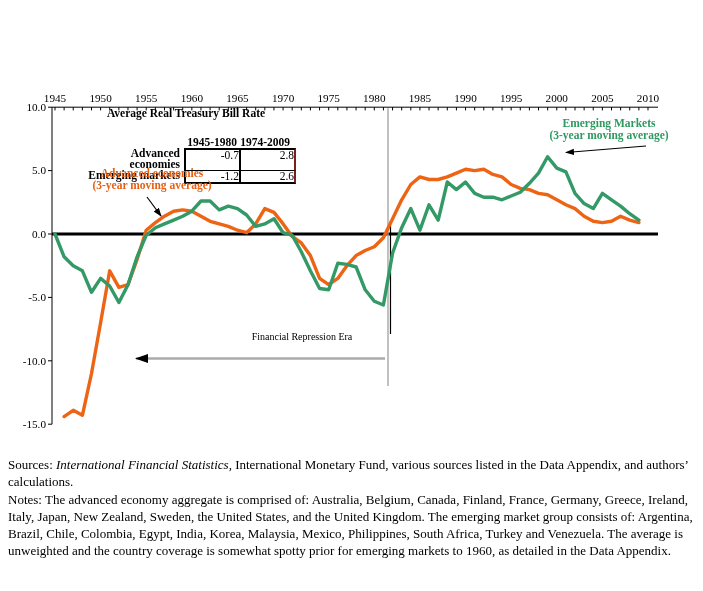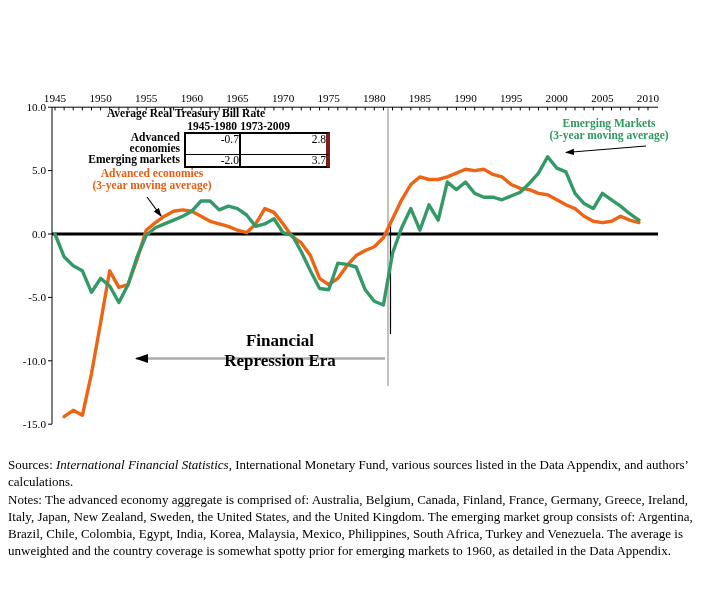--- a/index.html
+++ b/index.html
@@ -4,35 +4,35 @@
 <style>
   html,body{margin:0;padding:0;background:#ffffff;}
   #page{position:relative;width:703px;height:591px;background:#fff;
         font-family:"Liberation Serif", serif;color:#000;overflow:hidden;}
   #figure-title{position:absolute;left:8px;top:7px;width:680px;
         font-size:16.5px;line-height:20.5px;font-weight:400;}
   #chart-area{position:absolute;left:0;top:0;width:574px;height:450px;}
   #chart-svg{position:absolute;left:0;top:0;}
   
   .mini-table{position:absolute;left:78px;top:108px;font-size:11.5px;line-height:11.5px;}
-  .mt-title{font-weight:700;text-align:center;width:216px;margin-bottom:1px;}
+  .mt-title{font-weight:700;text-align:center;width:216px;margin-bottom:17px;}
   .mt-row{display:flex;align-items:stretch;}
   .mt-label{width:102px;text-align:right;padding-right:4px;font-weight:700;line-height:11px;}
   .mt-cell{width:53px;text-align:right;font-weight:400;line-height:11px;}
   .mt-h{font-weight:700;}
   .box-r1 .mt-cell{border-top:2px solid #000;}
   .box-r2 .mt-cell{border-bottom:2px solid #000;border-top:1px solid #000;}
   .box-r1 .c1,.box-r2 .c1{border-left:2px solid #000;border-right:2px solid #000;}
-  .box-r1 .c2,.box-r2 .c2{border-right:4px solid #7f1d1d;padding-left:32px;}
+  .box-r1 .c2,.box-r2 .c2{border-right:2px solid #7f1d1d;}
   
   .callout{position:absolute;font-weight:700;font-size:11.5px;line-height:11.5px;text-align:center;}
   #advanced-label{left:90px;top:168px;width:124px;color:#E85E12;}
   #emerging-label{left:539px;top:118px;width:140px;color:#2E9960;}
-  #fre-label{position:absolute;left:210px;top:331px;width:140px;text-align:center;
-        font-weight:700;font-size:17px;color:#000;}
+  #fre-label{position:absolute;left:232px;top:331px;width:140px;text-align:center;
+        font-weight:400;font-size:10px;color:#000;}
   
   #footer{position:absolute;left:8px;top:456px;width:692px;font-size:13px;line-height:17.3px;}
   #footer p{margin:0;}
 </style>
 </head>
 <body>
 
 <div id="page">
 
 
@@ -150,31 +150,31 @@
           <line x1="147" y1="197" x2="161" y2="216" stroke="#000000" stroke-width="1.2" marker-end="url(#ah-s)"></line>
           <line x1="646" y1="146" x2="566" y2="152.5" stroke="#000000" stroke-width="1.2" marker-end="url(#ah-s)"></line>
         </g>
     </svg>
 
     <div class="mini-table">
       <div class="mt-title">Average Real Treasury Bill Rate</div>
       <div class="mt-row">
         <span class="mt-label"></span>
         <span class="mt-cell mt-h">1945-1980</span>
-        <span class="mt-cell mt-h">1973-2009</span>
+        <span class="mt-cell mt-h">1974-2009</span>
       </div>
       <div class="mt-row box-r1">
         <span class="mt-label">Advanced economies</span>
         <span class="mt-cell c1">-0.7</span>
         <span class="mt-cell c2">2.8</span>
       </div>
       <div class="mt-row box-r2">
         <span class="mt-label">Emerging markets</span>
-        <span class="mt-cell c1">-2.0</span>
-        <span class="mt-cell c2">3.7</span>
+        <span class="mt-cell c1">-1.2</span>
+        <span class="mt-cell c2">2.6</span>
       </div>
     </div>
 
     <div class="callout" id="advanced-label">
       <span>Advanced economies</span><br>
       <span>(3-year moving average)</span>
     </div>
 
     <div class="callout" id="emerging-label">
       <span>Emerging Markets</span><br>

